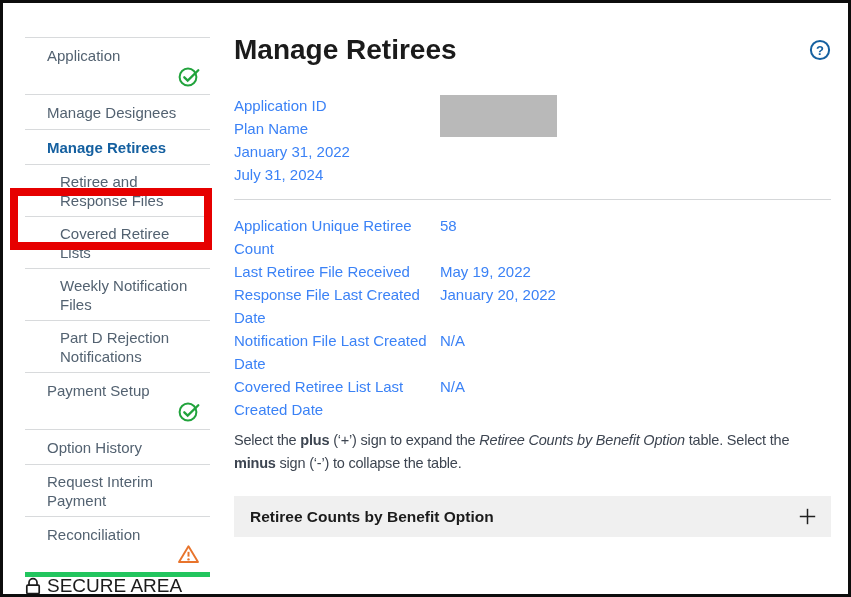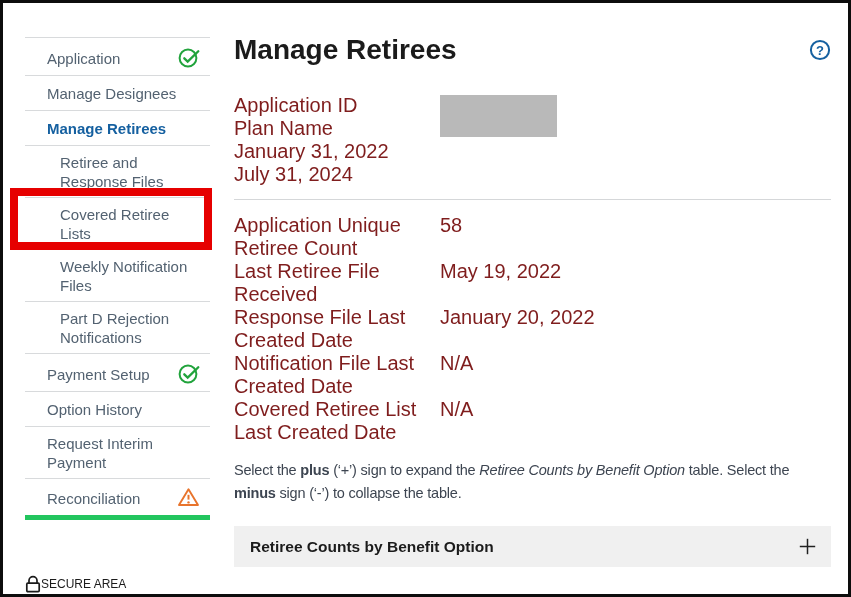--- a/index.html
+++ b/index.html
@@ -8,55 +8,55 @@
   .frame {
     position:relative; width:851px; height:597px;
     background:#ffffff; border:3px solid #0d0d0d; overflow:hidden;
   }
 
   
   .sidebar { position:absolute; left:22px; top:34px; width:185px; }
   .sidebar ul { list-style:none; }
   .sidebar li { border-top:1px solid #d8dadc; }
   .sidebar li:last-child { border-bottom:5px solid #22c55e; }
-  .nav-item { display:flex; align-items:flex-end; padding:8px 0 7px 22px; }
+  .nav-item { display:flex; align-items:flex-start; padding:8px 0 7px 22px;flex-direction:column; }
   .nav-item.two { padding:7px 0 6px 22px; }
   .nav-item.lvl2 { padding-left:35px; }
   .nav-link {
     color:#536271; font-size:15px; line-height:19px; text-decoration:none;
     display:block; max-width:140px; cursor:pointer;
   }
   .nav-item.lvl1 .nav-link { max-width:153px; }
   .nav-item.active .nav-link { color:#1560a0; font-weight:bold; }
   .nav-icon { margin-left:auto; margin-right:10px; display:flex; align-items:center; }
   .red-box {
     position:absolute; left:-15px; top:151px; width:202px; height:62px;
     border:8px solid #e60000; background:transparent; z-index:5;
   }
 
-  .secure { position:absolute; left:22px; top:572px; display:flex; align-items:center; 
-    color:#1b1b1b; font-size:12px;text-align:center; }
+  .secure { position:absolute; left:22px; top:572px; display:flex; align-items:center; gap:6px;
+    color:#1b1b1b; font-size:19px;text-align:center; }
 
   
   .main { position:absolute; left:231px; top:0; width:597px; }
   h1.page-title { margin-top:30px; font-size:28px; line-height:34px; font-weight:bold; color:#1b1b1b; }
   .help-link { position:absolute; top:36px; right:0; display:flex; align-items:center; gap:5px;
     cursor:pointer; }
   .help-link .help-text { color:#1560a0; font-size:15px; text-decoration:underline; }
 
   .details { position:relative; margin-top:27px; }
   .details.second { margin-top:0; }
-  .row { display:flex; font-size:20px; line-height:23px; color:#7f1d1d; }
+  .row { display:flex; font-size:15px; line-height:23px; color:#3b82f6; }
   .row .lbl { width:206px; flex:0 0 206px; padding-right:8px; }
   .row .val { flex:1; }
   .redacted { position:absolute; left:206px; top:1px; width:117px; height:42px; background:#b9b9b9; }
 
   hr.div { border:none; border-top:1px solid #d5d7d9; margin:13px 0 14px; }
 
-  .instruction { margin-top:15px; font-size:14.5px; letter-spacing:-0.2px; line-height:23px; color:#3d4551; }
+  .instruction { margin-top:8px; font-size:14.5px; letter-spacing:-0.2px; line-height:23px; color:#3d4551; }
   .instruction b { font-weight:bold; }
   .instruction i { font-style:italic; }
 
   .accordion {
     margin-top:21px; height:41px; background:#f0f0f0;
     display:flex; align-items:center; justify-content:space-between;
     padding:0 15px 0 16px; cursor:pointer;
   }
   .accordion .acc-title { font-size:15.5px; font-weight:bold; color:#1b1b1b; }
   .acc-toggle { display:flex; align-items:center; }

